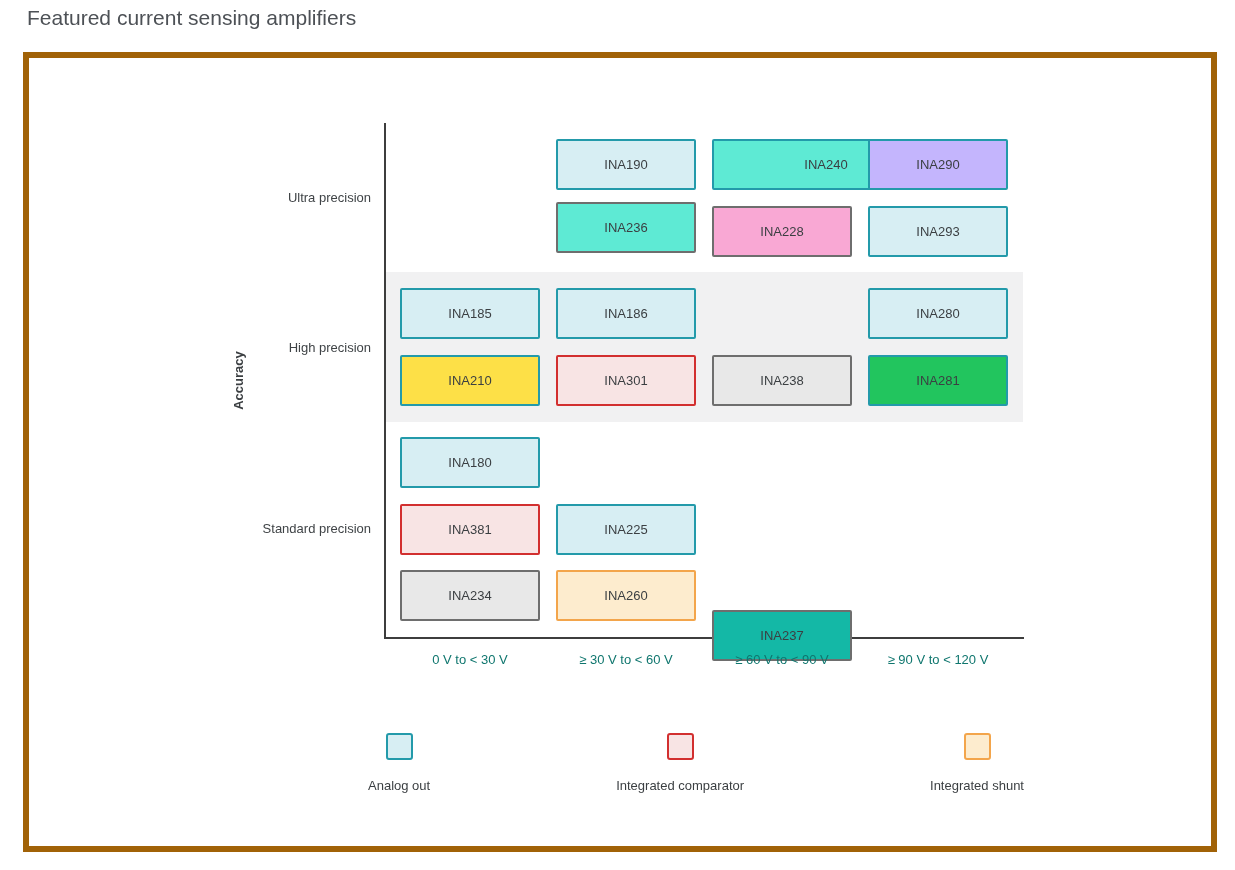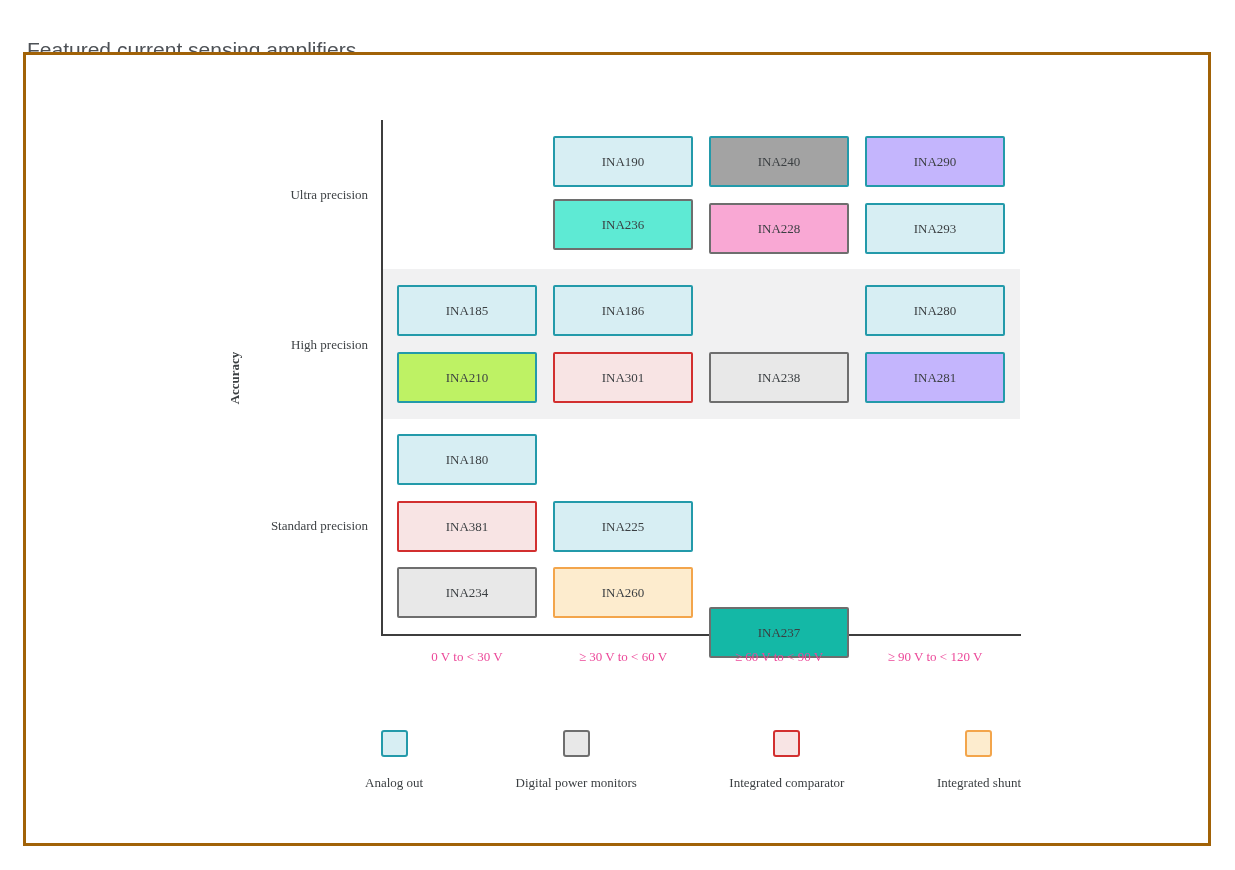--- a/index.html
+++ b/index.html
@@ -5,26 +5,26 @@
   html, body { margin: 0; padding: 0; background: #ffffff; }
   body {
     position: relative;
     width: 1235px; height: 870px;
     font-family: "Liberation Sans", sans-serif;
     color: #3c4043;
     overflow: hidden;
   }
   .page-title {
     position: absolute; left: 27px; top: 6px;
-    font-size: 21px; font-weight: 400; color: #4d5156; margin-top: 32px;
+    font-size: 21px; font-weight: 400; color: #4d5156;
   }
   .card {
     position: absolute; left: 23px; top: 52px;
     width: 1182px; height: 788px;
-    border: 3px solid #a16207; background: #ffffff; font-family: Liberation Serif, serif;
+    border: 6px solid #a16207; background: #ffffff;
   }
   .band {
     position: absolute; left: 357px; top: 214px;
     width: 637px; height: 150px;
     background: #f1f1f2;
   }
   .y-axis {
     position: absolute; left: 355px; top: 65px;
     width: 2px; height: 516px; background: #3d3d3d;
   }
@@ -47,21 +47,21 @@
   .y-cat-0 { top: 132px; }
   .y-cat-1 { top: 282px; }
   .y-cat-2 { top: 463px; }
   .ylabel {
     position: absolute; left: 159px; top: 315px; width: 100px;
     text-align: center; font-size: 13px; font-weight: bold; color: #3b3f42;
     transform: rotate(-90deg);
   }
   .x-tick {
     position: absolute; top: 594px; width: 180px;
-    text-align: center; font-size: 13px; color: #ec4899;
+    text-align: center; font-size: 13px; color: #0f766e;
   }
   .x-tick-0 { left: 351px; }
   .x-tick-1 { left: 507px; }
   .x-tick-2 { left: 663px; }
   .x-tick-3 { left: 819px; }
   .xlabel {
     position: absolute; top: 647px; left: 355px; width: 640px;
     text-align: center; font-size: 14px; font-weight: bold; color: #3b3f42;
   }
   .legend {
@@ -81,32 +81,32 @@
 
 <div class="page-title">Featured current sensing amplifiers</div>
 
 <div class="card">
   <div class="band"></div>
   <div class="y-axis"></div>
   <div class="x-axis"></div>
 
   <div id="boxes-layer">
       <div class="part-box" style="left: 527px; top: 81px; background: rgb(215, 238, 243); border-color: rgb(35, 154, 170);">INA190</div>
-      <div class="part-box" style="left: 683px; top: 81px; background: #a3a3a3; border-color: rgb(35, 154, 170);">INA240</div>
+      <div class="part-box" style="left: 683px; top: 81px; background: #5eead4; border-color: rgb(35, 154, 170); padding-left: 44px;">INA240</div>
       <div class="part-box" style="left: 839px; top: 81px; background: #c4b5fd; border-color: rgb(35, 154, 170);">INA290</div>
       <div class="part-box" style="left: 527px; top: 144px; background: #5eead4; border-color: rgb(110, 110, 110);">INA236</div>
       <div class="part-box" style="left: 683px; top: 148px; background: #f9a8d4; border-color: rgb(110, 110, 110);">INA228</div>
       <div class="part-box" style="left: 839px; top: 148px; background: rgb(215, 238, 243); border-color: rgb(35, 154, 170);">INA293</div>
       <div class="part-box" style="left: 371px; top: 230px; background: rgb(215, 238, 243); border-color: rgb(35, 154, 170);">INA185</div>
       <div class="part-box" style="left: 527px; top: 230px; background: rgb(215, 238, 243); border-color: rgb(35, 154, 170);">INA186</div>
       <div class="part-box" style="left: 839px; top: 230px; background: rgb(215, 238, 243); border-color: rgb(35, 154, 170);">INA280</div>
-      <div class="part-box" style="left: 371px; top: 297px; background: #bef264; border-color: rgb(35, 154, 170);">INA210</div>
+      <div class="part-box" style="left: 371px; top: 297px; background: #fde047; border-color: rgb(35, 154, 170);">INA210</div>
       <div class="part-box" style="left: 527px; top: 297px; background: rgb(248, 228, 228); border-color: rgb(210, 47, 47);">INA301</div>
       <div class="part-box" style="left: 683px; top: 297px; background: rgb(232, 232, 232); border-color: rgb(110, 110, 110);">INA238</div>
-      <div class="part-box" style="left: 839px; top: 297px; background: #c4b5fd; border-color: rgb(35, 154, 170);">INA281</div>
+      <div class="part-box" style="left: 839px; top: 297px; background: #22c55e; border-color: rgb(35, 154, 170);">INA281</div>
       <div class="part-box" style="left: 371px; top: 379px; background: rgb(215, 238, 243); border-color: rgb(35, 154, 170);">INA180</div>
       <div class="part-box" style="left: 371px; top: 446px; background: rgb(248, 228, 228); border-color: rgb(210, 47, 47);">INA381</div>
       <div class="part-box" style="left: 527px; top: 446px; background: rgb(215, 238, 243); border-color: rgb(35, 154, 170);">INA225</div>
       <div class="part-box" style="left: 371px; top: 512px; background: rgb(232, 232, 232); border-color: rgb(110, 110, 110);">INA234</div>
       <div class="part-box" style="left: 527px; top: 512px; background: rgb(253, 236, 206); border-color: rgb(243, 165, 75);">INA260</div>
       <div class="part-box" style="left: 683px; top: 512px; background: #14b8a6; border-color: rgb(110, 110, 110); margin-top: 40px;">INA237</div>
     </div>
 
   <div class="ylabel">Accuracy</div>
   <div class="y-cat y-cat-1">High precision</div>
@@ -118,24 +118,20 @@
   <div class="x-tick x-tick-2">≥ 60 V to &lt; 90 V</div>
   <div class="x-tick x-tick-3">≥ 90 V to &lt; 120 V</div>
 
 
   <div class="legend" id="legend">
       <div class="legend-item">
         <span class="legend-swatch" style="background: rgb(215, 238, 243); border-color: rgb(35, 154, 170);"></span>
         <span class="legend-label">Analog out</span>
       </div>
       <div class="legend-item">
-        <span class="legend-swatch" style="background: rgb(232, 232, 232); border-color: rgb(110, 110, 110);"></span>
-        <span class="legend-label">Digital power monitors</span>
-      </div>
-      <div class="legend-item">
         <span class="legend-swatch" style="background: rgb(248, 228, 228); border-color: rgb(210, 47, 47);"></span>
         <span class="legend-label">Integrated comparator</span>
       </div>
       <div class="legend-item">
         <span class="legend-swatch" style="background: rgb(253, 236, 206); border-color: rgb(243, 165, 75);"></span>
         <span class="legend-label">Integrated shunt</span>
       </div>
     </div>
 </div>
 

